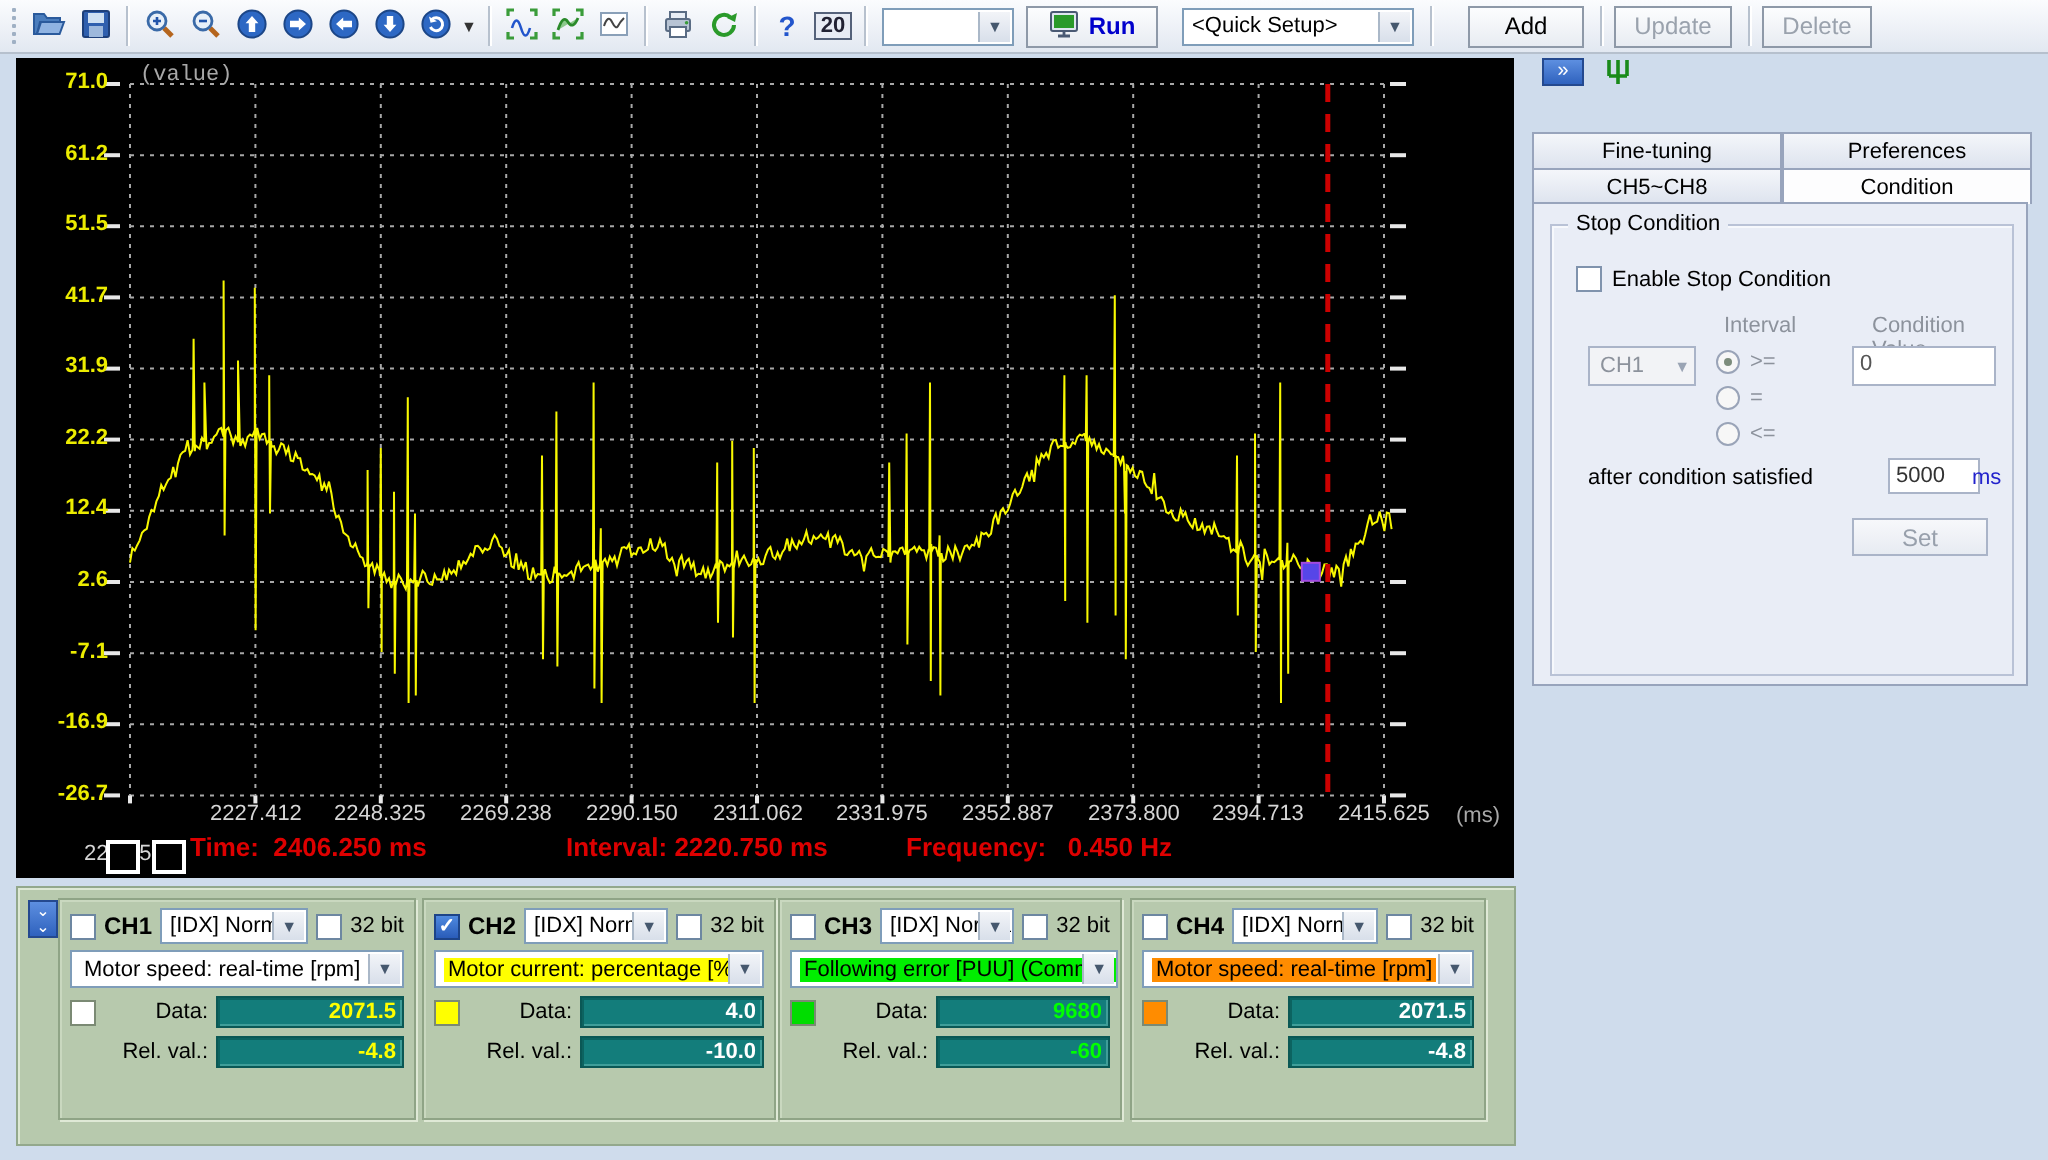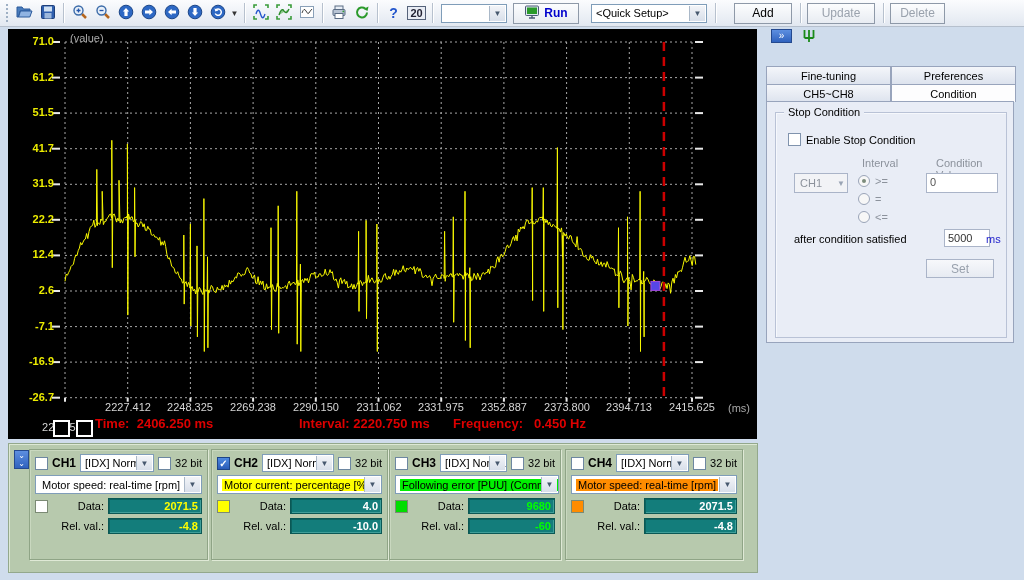--- a/index.html
+++ b/index.html
@@ -224,21 +224,21 @@
         </svg></span>
     <span>Run</span>
   </button>
   <div class="combo" style="width:116px;margin-left:12px;">
     <span>&lt;Quick Setup&gt;</span>
     <span class="arrow">▼</span>
   </div>
   <div class="tsep" style="margin-left:8px;"></div>
   <button class="pbtn" style="width:58px;margin-left:14px;">Add</button>
   <div class="tsep" style="margin-left:8px;"></div>
-  <button class="pbtn disabled" style="width:68px;margin-left:2px;">Update</button>
+  <button class="pbtn disabled" style="width:59px;margin-left:2px;">Update</button>
   <div class="tsep" style="margin-left:8px;"></div>
   <button class="pbtn disabled" style="width:55px;margin-left:2px;">Delete</button>
 </div>
 
 <div id="scope">
   <div id="scope-plot">
       <svg width="749" height="410" viewBox="0 0 749 410">
         <line x1="57" y1="13.0" x2="684" y2="13.0" stroke="#a8a8a8" stroke-dasharray="2 3"></line>
         <line x1="44" y1="13.0" x2="52" y2="13.0" stroke="#e8e8e8" stroke-width="2"></line>
         <line x1="687" y1="13.0" x2="695" y2="13.0" stroke="#e8e8e8" stroke-width="2"></line>
@@ -316,26 +316,26 @@
       <span class="xlab" style="left:150px;top:372px">2248.325</span>
       <span class="xlab" style="left:213px;top:372px">2269.238</span>
       <span class="xlab" style="left:276px;top:372px">2290.150</span>
       <span class="xlab" style="left:339px;top:372px">2311.062</span>
       <span class="xlab" style="left:401px;top:372px">2331.975</span>
       <span class="xlab" style="left:464px;top:372px">2352.887</span>
       <span class="xlab" style="left:527px;top:372px">2373.800</span>
       <span class="xlab" style="left:589px;top:372px">2394.713</span>
       <span class="xlab" style="left:652px;top:372px">2415.625</span>
     </div>
-  <span class="axunit" style="left:62px;top:3px;">(value)</span>
+  <span class="axunit" style="left:62px;top:3px;font-family:Liberation Mono, monospace;">(value)</span>
   <span class="axunit" style="left:720px;top:373px;">(ms)</span>
   <div class="csq" style="left:45px;top:391px;"></div>
   <div class="csq" style="left:68px;top:391px;"></div>
   <span class="stat" style="left:87px;"><span>Time:</span>&nbsp;&nbsp;<span>2406.250 ms</span></span>
-  <span class="stat" style="left:274px;padding-left:17px;"><span>Interval:</span>&nbsp;<span>2220.750 ms</span></span>
+  <span class="stat" style="left:258px;padding-left:17px;"><span>Interval:</span>&nbsp;<span>2220.750 ms</span></span>
   <span class="stat" style="left:445px;"><span>Frequency:</span>&nbsp;&nbsp;&nbsp;<span>0.450 Hz</span></span>
 </div>
 
 <div id="channels">
   <button id="ch-collapse">⌄<br>⌄</button>
 <div class="chbox" style="left: 20px; width: 179px;">
       <div class="chrow" style="top:4px;">
        <span class="cb "></span>
        <span class="chname">CH1</span>
        <div class="combo chcombo">

